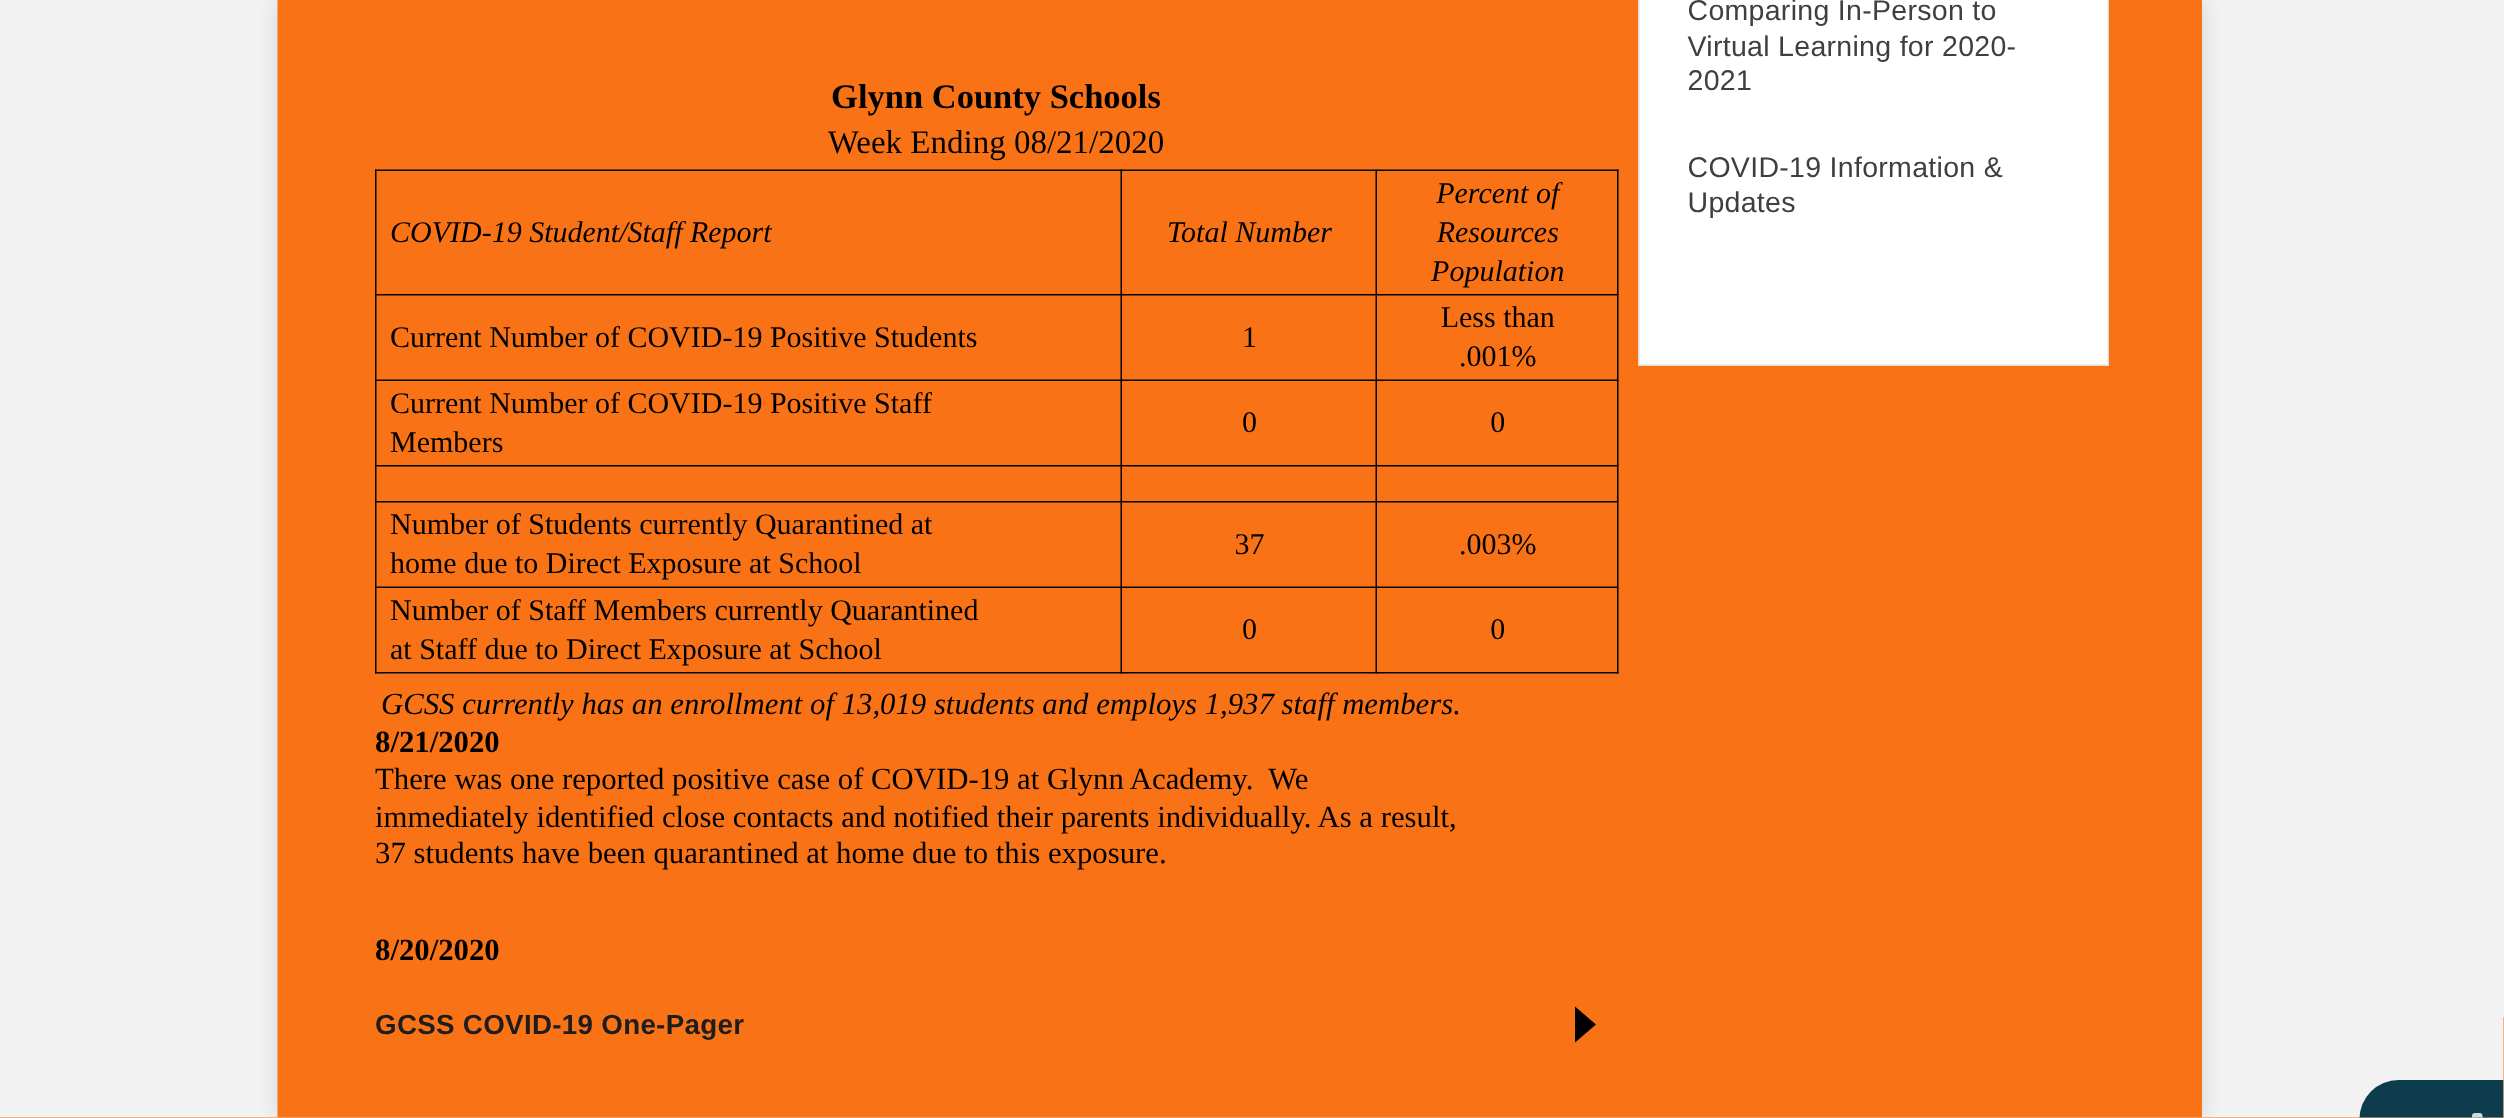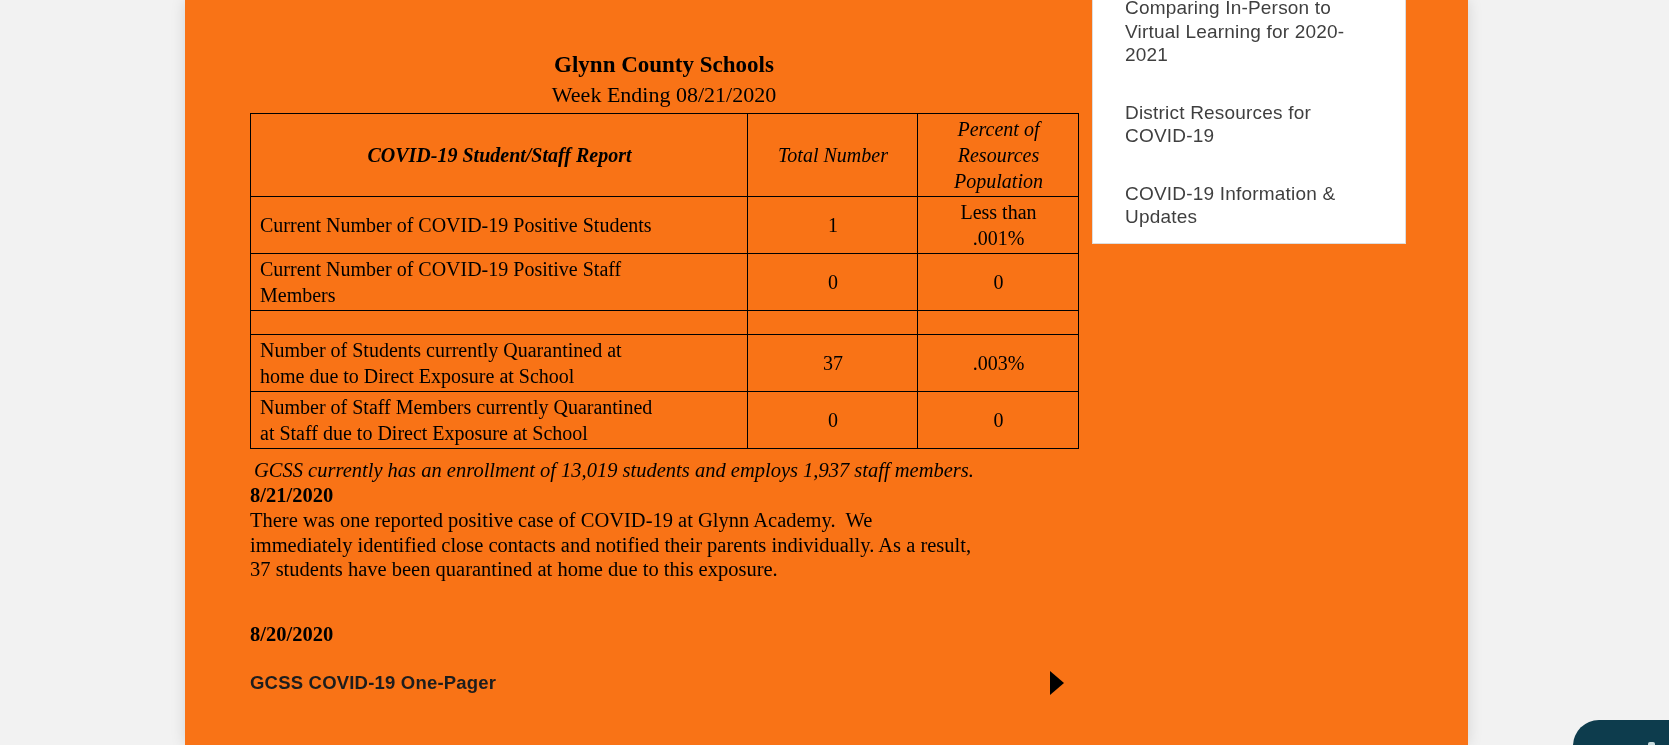--- a/index.html
+++ b/index.html
@@ -38,21 +38,21 @@
   table.report-table td {
     border: 1.5px solid #000;
     font-size: 20px; line-height: 26px;
     padding: 2px 8px 2px 9px;
     vertical-align: middle;
     white-space: pre-wrap;
     overflow: hidden;
   }
   table.report-table .hdr td { font-style: italic; }
   td.c-num, td.c-pct { text-align: center; padding: 2px 4px; }
-  td.c-hdr-label { text-align: center; font-weight: bold; }
+  td.c-hdr-label { text-align: left; }
   tr.r-hdr   { height: 82px; }
   tr.r-std   { height: 50px; }
   tr.r-staff { height: 52px; }
   tr.r-empty { height: 24px; }
   tr.r-qstd  { height: 51px; }
   tr.r-qstaff{ height: 49px; }
   .note {
     font-style: italic; font-size: 20.5px;
     line-height: 24px; margin: 9px 0 0 4px;
     white-space: pre-wrap;
@@ -183,21 +183,19 @@
       <span class="arrow-icon"></span>
     </div>
 
   </div>
 </div>
 
 <aside class="sidebar-card">
   <a class="sidebar-link">Comparing In-Person to
 Virtual Learning for 2020-
 2021</a>
-  <a class="sidebar-link">District Resources for
-COVID-19</a>
   <a class="sidebar-link">COVID-19 Information &amp;
 Updates</a>
 </aside>
 
 <div class="chat-button">
   <span class="chat-icon-dot"></span>
 </div>
 
 </body></html>

